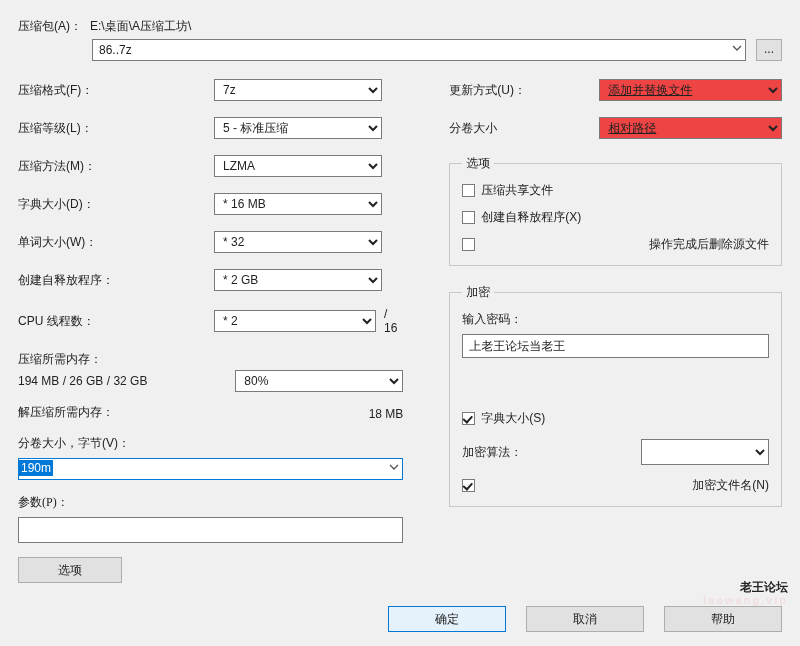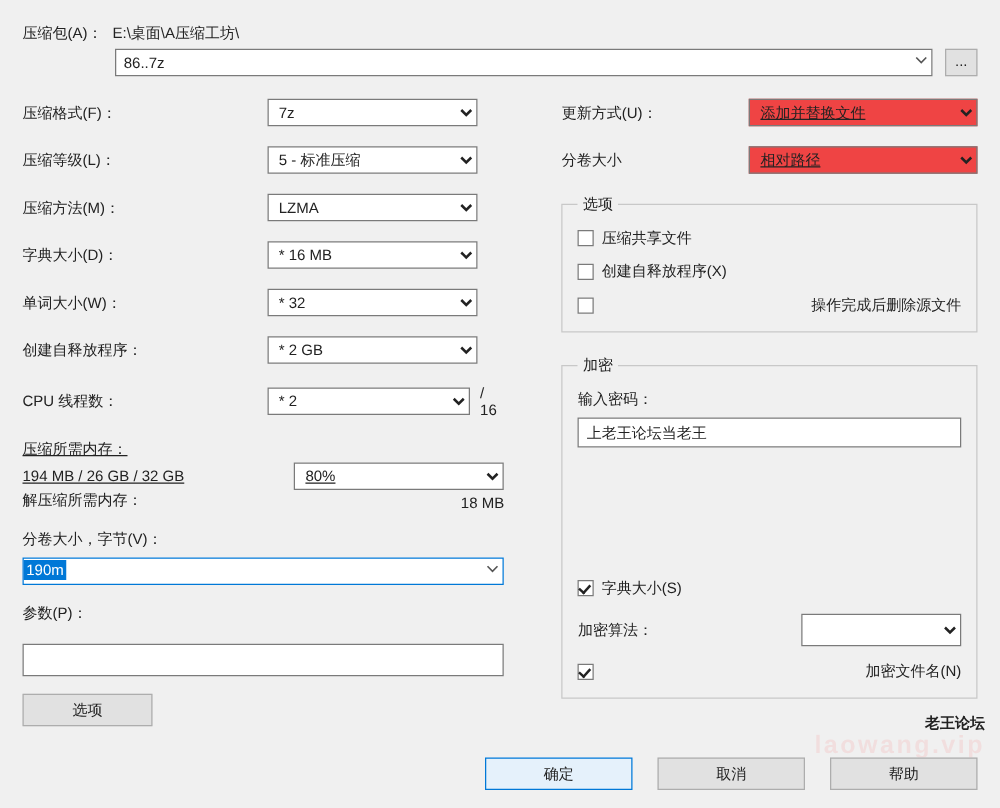--- a/index.html
+++ b/index.html
@@ -16,54 +16,54 @@
   .browse-btn { width: 26px; height: 22px; background: #e1e1e1; border: 1px solid #adadad; text-align: center; line-height: 18px; cursor: pointer; }
   .columns { display: flex; gap: 46px; }
   .col-left { flex: 0 0 370px; }
   .col-right { flex: 1; }
   .row { display: flex; align-items: center; margin-bottom: 16px; min-height: 22px; }
   .row .lbl { width: 196px; }
   .row .ctl { flex: 1; display: flex; align-items: center; gap: 8px; }
   select.combo, .combo-input { height: 22px; border: 1px solid #7a7a7a; background: #fff; padding: 0 4px; width: 168px; }
   .combo-sm { width: 120px; }
   .slash { margin-left: auto; }
-  .mem-block { margin-bottom: 0; text-decoration: underline; }
+  .mem-block { margin-bottom: 12px; }
   .mem-block .lbl2 { margin-bottom: 2px; }
   .mem-row { display: flex; align-items: center; }
   .mem-row .sub { width: 196px; }
   .decomp-row { display: flex; justify-content: space-between; align-items: flex-end; margin-bottom: 14px; }
   .vol-lbl { margin-bottom: 6px; }
   .vol-input-wrap { position: relative; }
   .vol-input { width: 100%; height: 22px; border: 1px solid #0078d7; background: #fff; padding: 0 22px 0 4px; }
   .vol-sel { position: absolute; left: 1px; top: 2px; background: #0078d7; color: #fff; padding: 1px 2px; font-size: 12px; line-height: 14px; }
   .vol-chev { position: absolute; right: 4px; top: 3px; pointer-events: none; }
-  .param-lbl { margin-top: 14px; margin-bottom: 16px; }
+  .param-lbl { margin-top: 14px; margin-bottom: 6px; font-family: Liberation Serif, serif; }
   .param-input { width: 100%; height: 26px; border: 1px solid #7a7a7a; background: #fff; padding: 0 4px; }
   .opt-btn { margin-top: 14px; width: 104px; height: 26px; background: #e1e1e1; border: 1px solid #adadad; text-align: center; line-height: 24px; cursor: pointer; }
   .r-row { display: flex; align-items: center; margin-bottom: 16px; }
   .r-row .lbl { width: 150px; }
   .r-row select { flex: 1; height: 22px; border: 1px solid #7a7a7a; background: #ef4444; padding: 0 4px; text-decoration: underline; }
   fieldset { border: 1px solid #c8c8c8; padding: 10px 12px 12px 12px; position: relative; margin-top: 4px; }
   fieldset legend { padding: 0 4px; background: #f0f0f0; font-size: 12px; }
   .chk-row { display: flex; align-items: center; gap: 6px; margin-bottom: 10px; }
   .chk-row:last-child { margin-bottom: 0; justify-content: space-between; }
   .chk { width: 13px; height: 13px; border: 1px solid #7a7a7a; background: #fff; display: inline-flex; align-items: center; justify-content: center; }
   .chk.checked::after { content: ""; width: 7px; height: 4px; border-left: 2px solid #222; border-bottom: 2px solid #222; transform: rotate(-48deg) translate(0px,-1px); }
   .enc-fs { margin-top: 18px; }
   .pw-lbl { margin-bottom: 6px; }
-  .pw-input { width: 100%; height: 24px; border: 1px solid #7a7a7a; background: #fff; padding: 0 6px; margin-bottom: 104px; }
+  .pw-input { width: 100%; height: 24px; border: 1px solid #7a7a7a; background: #fff; padding: 0 6px; margin-bottom: 52px; }
   .enc-row { display: flex; align-items: center; margin: 12px 0; }
   .enc-row .lbl { flex: 1; }
   .enc-row select { width: 128px; height: 22px; border: 1px solid #7a7a7a; background: #fff; padding: 12px 4px; }
   .footer { position: absolute; right: 18px; bottom: 14px; display: flex; gap: 20px; }
   .footer .btn { width: 118px; height: 26px; background: #e1e1e1; border: 1px solid #adadad; text-align: center; line-height: 24px; cursor: pointer; }
   .footer .btn.primary { border: 1px solid #0078d7; background: #e5f1fb; }
   .chev-svg { width: 10px; height: 10px; }
   .watermark { position:absolute; right:12px; bottom:40px; font-size:26px; font-weight:700; color:rgba(255,70,70,0.14); pointer-events:none; line-height:1; text-align:right;}
-  .watermark .sub { font-size:20px; display:block; color:rgba(255,70,70,0.10); letter-spacing:2px;}
+  .watermark .sub { font-size:11px; display:block; color:rgba(255,70,70,0.10); letter-spacing:2px;}
 </style>
 </head>
 <body>
 
 <div class="form">
 
   <div class="top-row">
     <span class="lbl">压缩包(A)：</span>
     <span class="path-text">E:\桌面\A压缩工坊\</span>
   </div>

